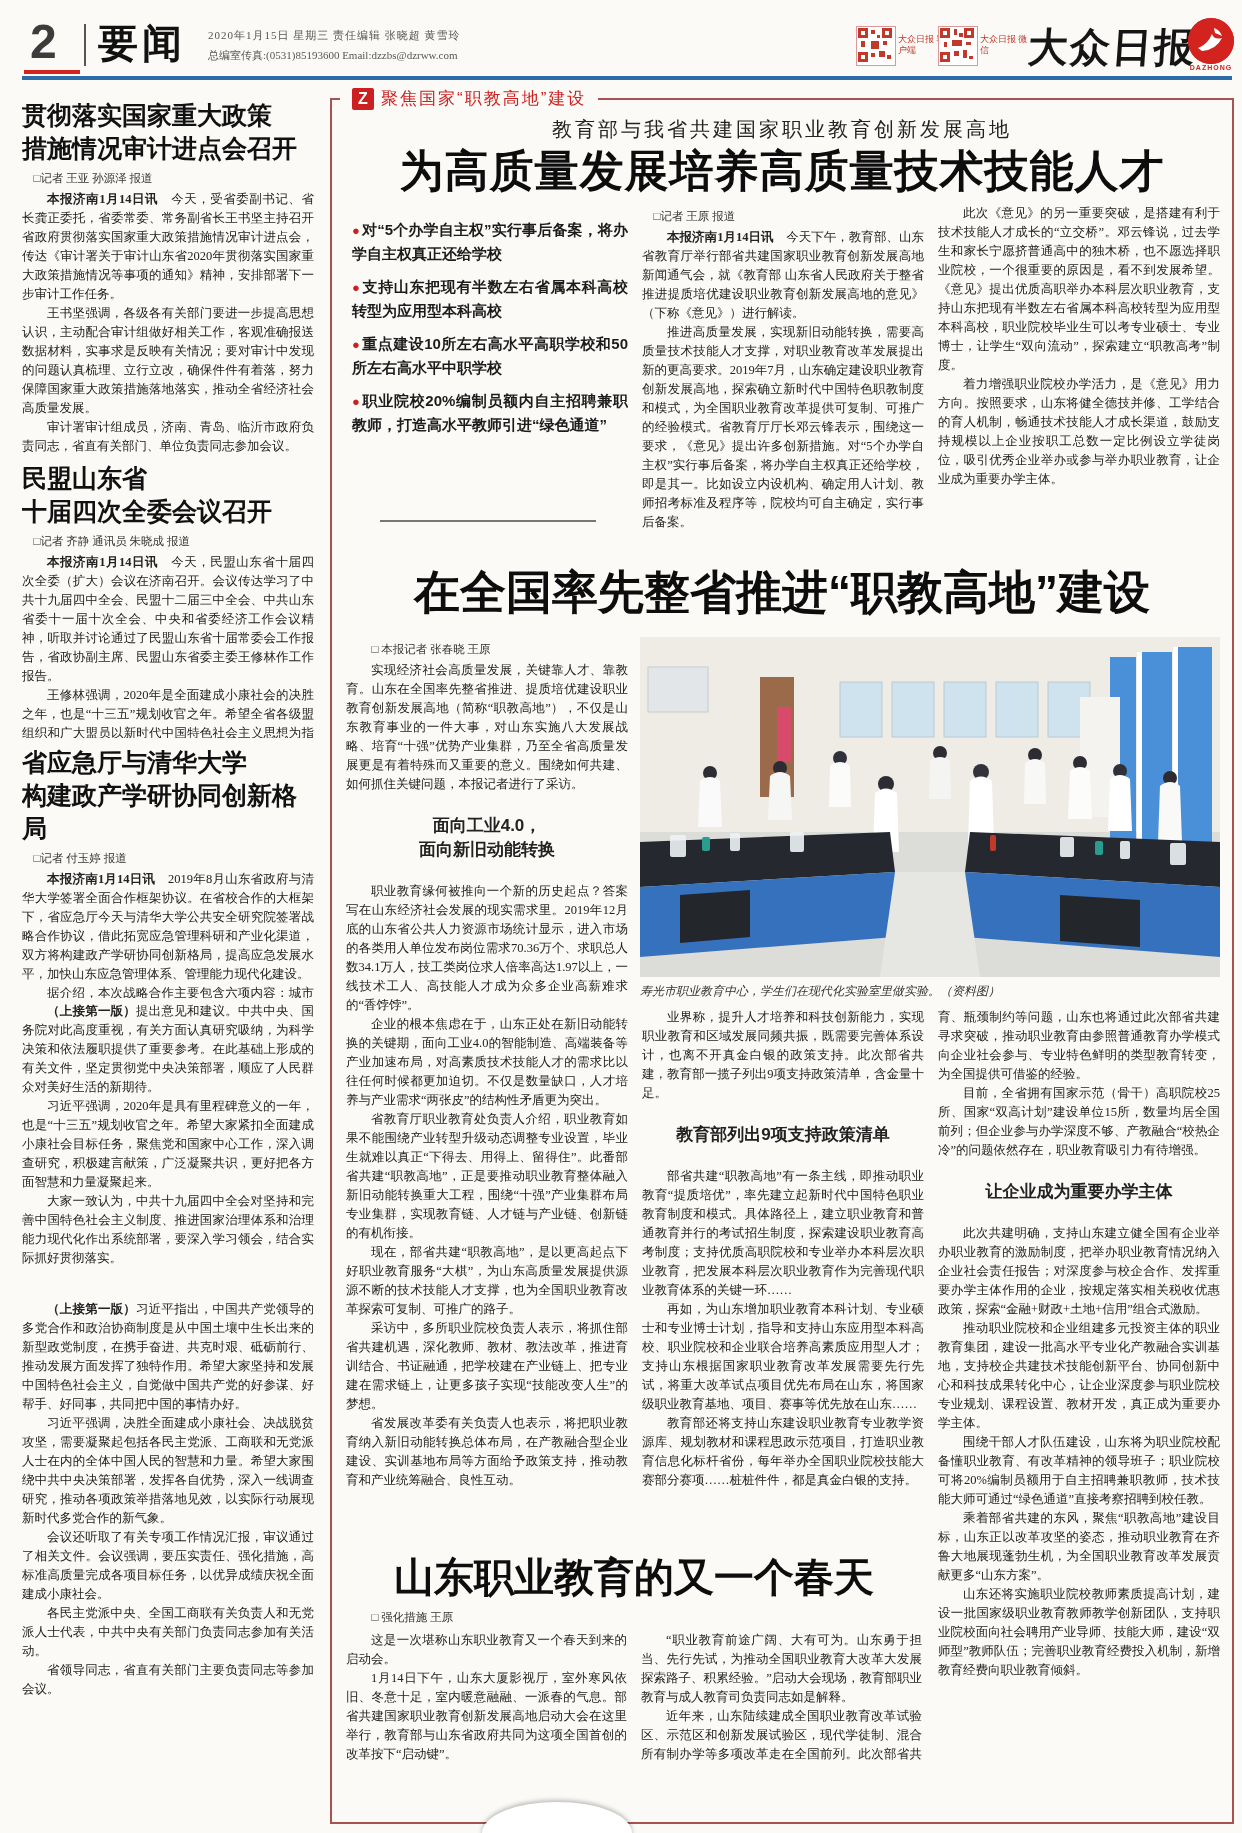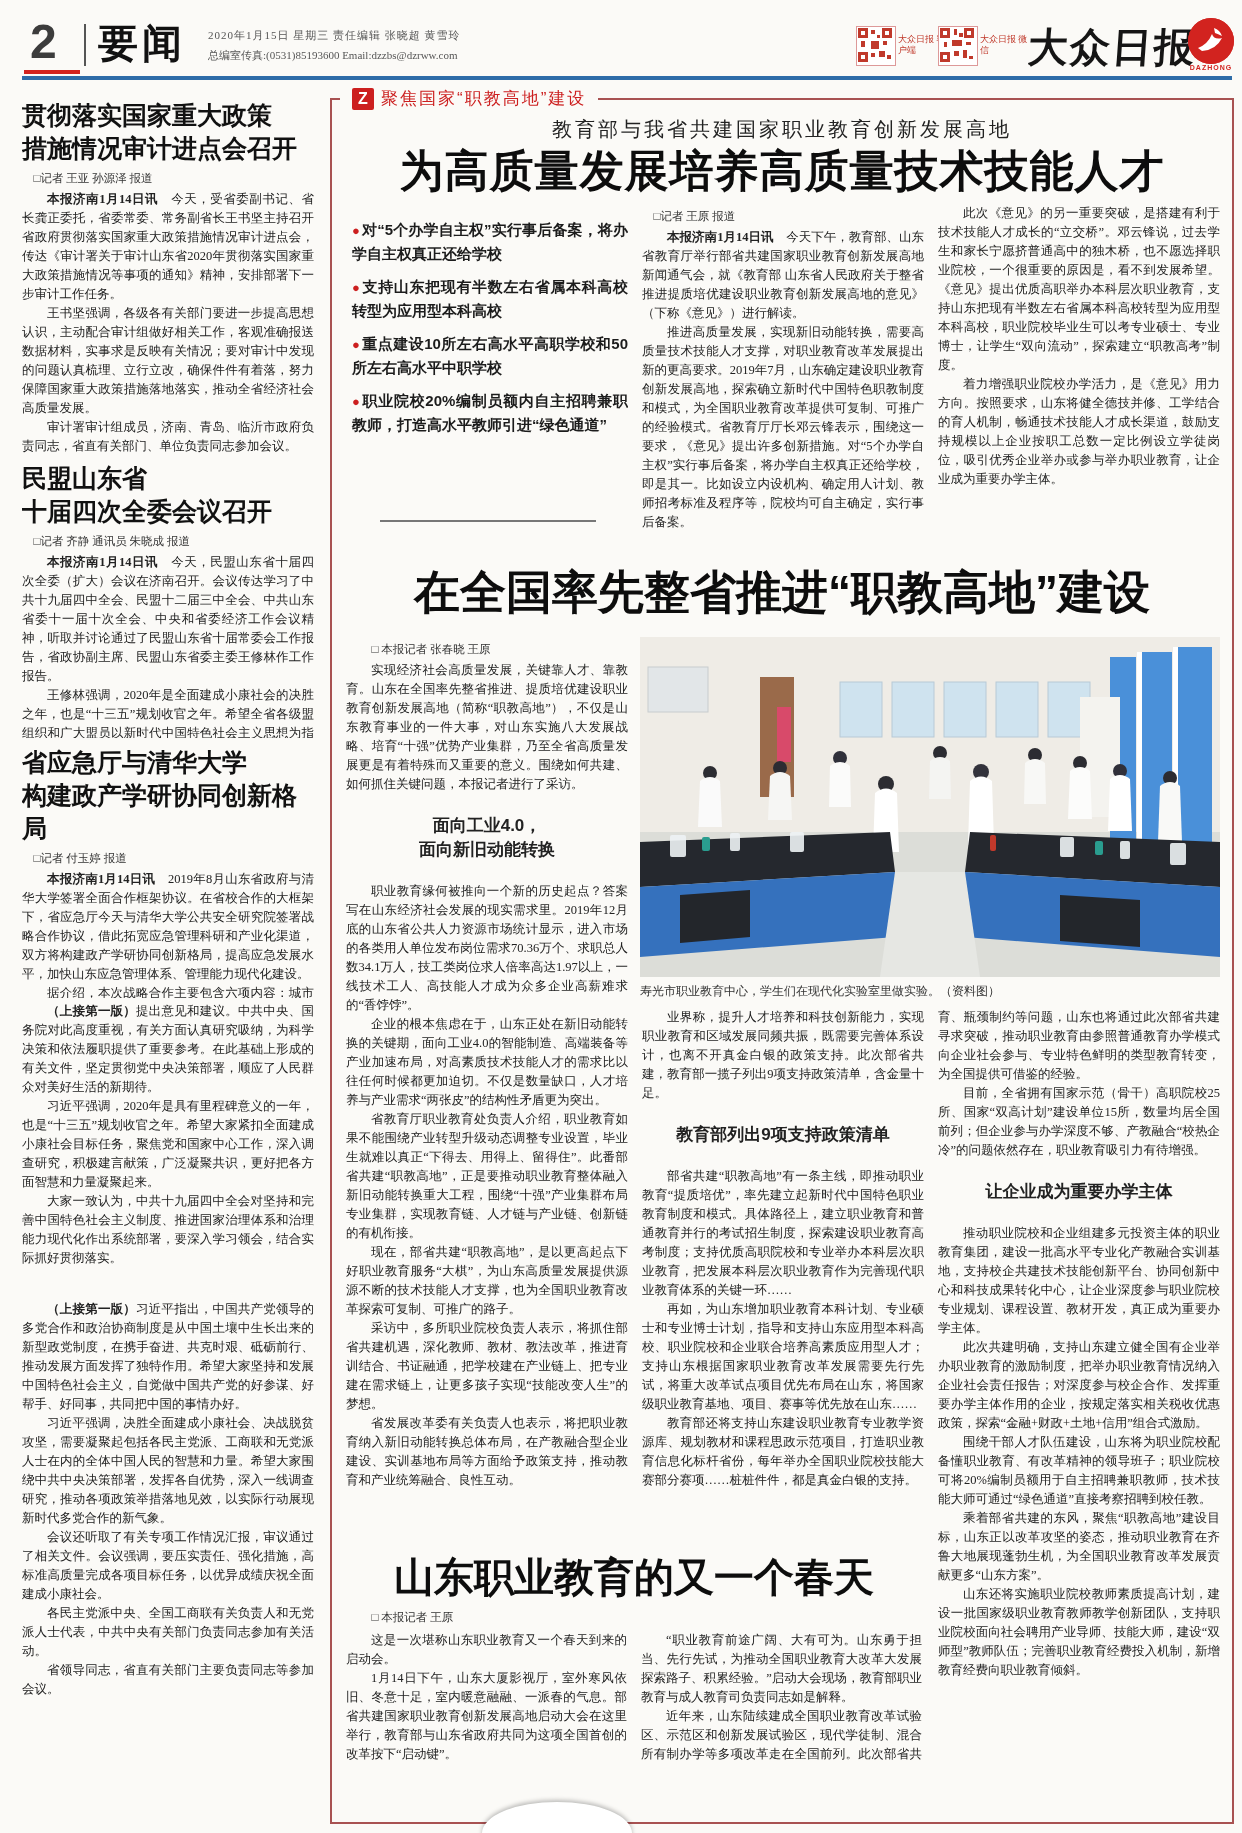--- a/index.html
+++ b/index.html
@@ -51,21 +51,21 @@
   .bullet-rule{position:absolute;left:48px;top:420px;width:216px;height:2px;background:#777;}
   .f-h2{position:absolute;left:0;top:462px;width:100%;text-align:center;
         font-family:"Liberation Sans","DejaVu Sans",sans-serif;font-weight:900;font-size:46px;color:#0d0d0d;}
   .f-h3-block{position:absolute;left:14px;top:1450px;width:576px;overflow:hidden;height:258px;}
   .f-h3{margin:0;text-align:center;font-family:"Liberation Sans","DejaVu Sans",sans-serif;
         font-weight:900;font-size:40px;color:#0d0d0d;}
   .twocol{column-count:2;column-gap:14px;height:168px;overflow:hidden;margin-top:6px;}
   .subhead{font-family:"Liberation Sans","DejaVu Sans",sans-serif;font-weight:800;font-size:17px;
            text-align:center;margin:20px 0;line-height:24px;text-indent:0;}
   .photo{position:absolute;left:308px;top:537px;width:580px;height:340px;background:#e8e6e0;overflow:hidden;}
-  .caption{position:absolute;left:308px;top:883px;width:580px;font-size:12px;color:#333;text-indent:0;}
+  .caption{position:absolute;left:308px;top:883px;width:580px;font-size:12px;color:#333;text-indent:0;font-style:italic;}
   .curl{position:absolute;left:482px;top:1802px;width:150px;height:62px;background:#fff;
         border-radius:50% 50% 0 0;box-shadow:0 -2px 4px rgba(0,0,0,.25);}
 </style>
 </head>
 <body>
 
 <div class="page">
 
   <div class="hdr-num">2</div>
   <div class="hdr-num-bar"></div>
@@ -318,30 +318,30 @@
       <div class="subhead">教育部列出9项支持政策清单</div>
       <p>部省共建“职教高地”有一条主线，即推动职业教育“提质培优”，率先建立起新时代中国特色职业教育制度和模式。具体路径上，建立职业教育和普通教育并行的考试招生制度，探索建设职业教育高考制度；支持优质高职院校和专业举办本科层次职业教育，把发展本科层次职业教育作为完善现代职业教育体系的关键一环……</p>
       <p>再如，为山东增加职业教育本科计划、专业硕士和专业博士计划，指导和支持山东应用型本科高校、职业院校和企业联合培养高素质应用型人才；支持山东根据国家职业教育改革发展需要先行先试，将重大改革试点项目优先布局在山东，将国家级职业教育基地、项目、赛事等优先放在山东……</p>
       <p>教育部还将支持山东建设职业教育专业教学资源库、规划教材和课程思政示范项目，打造职业教育信息化标杆省份，每年举办全国职业院校技能大赛部分赛项……桩桩件件，都是真金白银的支持。</p>
     </div>
 
     <div class="fcol" style="left:606px;top:908px;height:800px;">
       <p style="text-indent:0;">育、瓶颈制约等问题，山东也将通过此次部省共建寻求突破，推动职业教育由参照普通教育办学模式向企业社会参与、专业特色鲜明的类型教育转变，为全国提供可借鉴的经验。</p>
       <p>目前，全省拥有国家示范（骨干）高职院校25所、国家“双高计划”建设单位15所，数量均居全国前列；但企业参与办学深度不够、产教融合“校热企冷”的问题依然存在，职业教育吸引力有待增强。</p>
       <div class="subhead">让企业成为重要办学主体</div>
+      <p>此次共建明确，支持山东建立健全国有企业举办职业教育的激励制度，把举办职业教育情况纳入企业社会责任报告；对深度参与校企合作、发挥重要办学主体作用的企业，按规定落实相关税收优惠政策，探索“金融+财政+土地+信用”组合式激励。</p>
       <p>推动职业院校和企业组建多元投资主体的职业教育集团，建设一批高水平专业化产教融合实训基地，支持校企共建技术技能创新平台、协同创新中心和科技成果转化中心，让企业深度参与职业院校专业规划、课程设置、教材开发，真正成为重要办学主体。</p>
-      <p>此次共建明确，支持山东建立健全国有企业举办职业教育的激励制度，把举办职业教育情况纳入企业社会责任报告；对深度参与校企合作、发挥重要办学主体作用的企业，按规定落实相关税收优惠政策，探索“金融+财政+土地+信用”组合式激励。</p>
       <p>围绕干部人才队伍建设，山东将为职业院校配备懂职业教育、有改革精神的领导班子；职业院校可将20%编制员额用于自主招聘兼职教师，技术技能大师可通过“绿色通道”直接考察招聘到校任教。</p>
       <p>乘着部省共建的东风，聚焦“职教高地”建设目标，山东正以改革攻坚的姿态，推动职业教育在齐鲁大地展现蓬勃生机，为全国职业教育改革发展贡献更多“山东方案”。</p>
       <p>山东还将实施职业院校教师素质提高计划，建设一批国家级职业教育教师教学创新团队，支持职业院校面向社会聘用产业导师、技能大师，建设“双师型”教师队伍；完善职业教育经费投入机制，新增教育经费向职业教育倾斜。</p>
     </div>
 
     <div class="f-h3-block">
       <div class="f-h3">山东职业教育的又一个春天</div>
-      <div class="byline" style="margin-left:14px;">□ 本报记者 王原</div>
+      <div class="byline" style="margin-left:14px;">□ 强化措施 王原</div>
       <div class="twocol">
         <p>这是一次堪称山东职业教育又一个春天到来的启动会。</p>
         <p>1月14日下午，山东大厦影视厅，室外寒风依旧、冬意十足，室内暖意融融、一派春的气息。部省共建国家职业教育创新发展高地启动大会在这里举行，教育部与山东省政府共同为这项全国首创的改革按下“启动键”。</p>
         <p>“职业教育前途广阔、大有可为。山东勇于担当、先行先试，为推动全国职业教育大改革大发展探索路子、积累经验。”启动大会现场，教育部职业教育与成人教育司负责同志如是解释。</p>
         <p>近年来，山东陆续建成全国职业教育改革试验区、示范区和创新发展试验区，现代学徒制、混合所有制办学等多项改革走在全国前列。此次部省共建，既是对山东前期探索的肯定，更是赋予山东为全国探路的重大使命。</p>
       </div>
     </div>
   </div>
 
   <div class="curl"></div>

